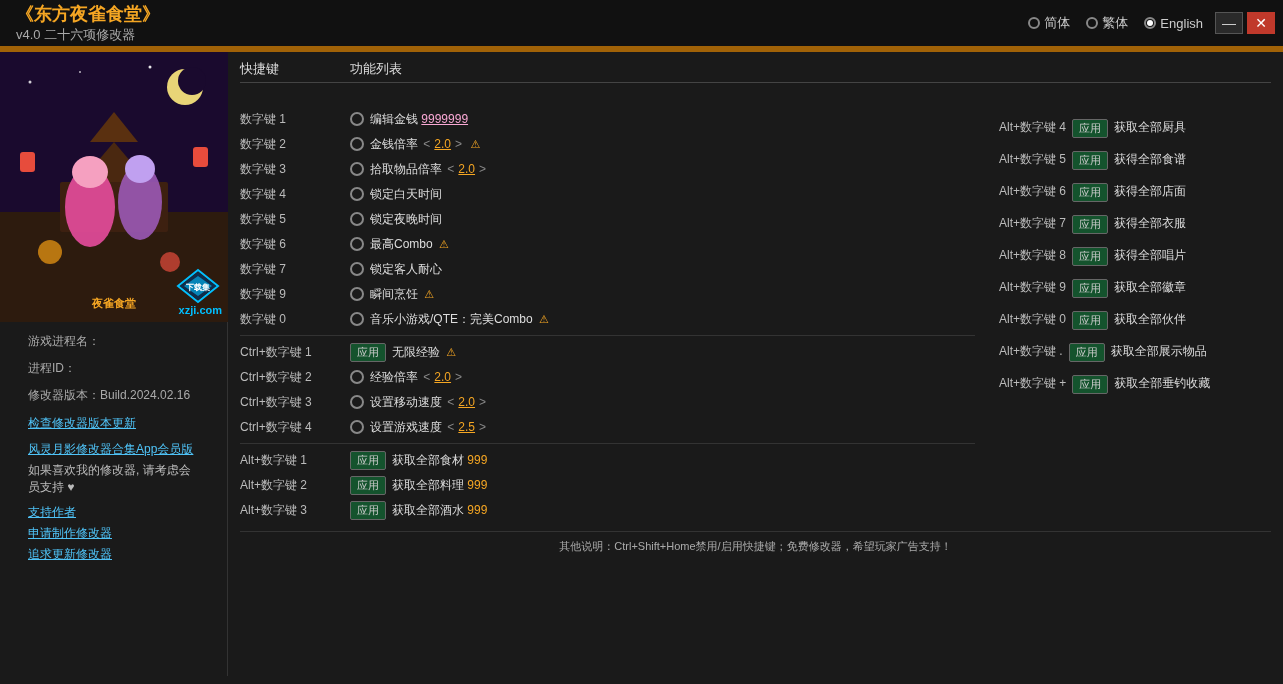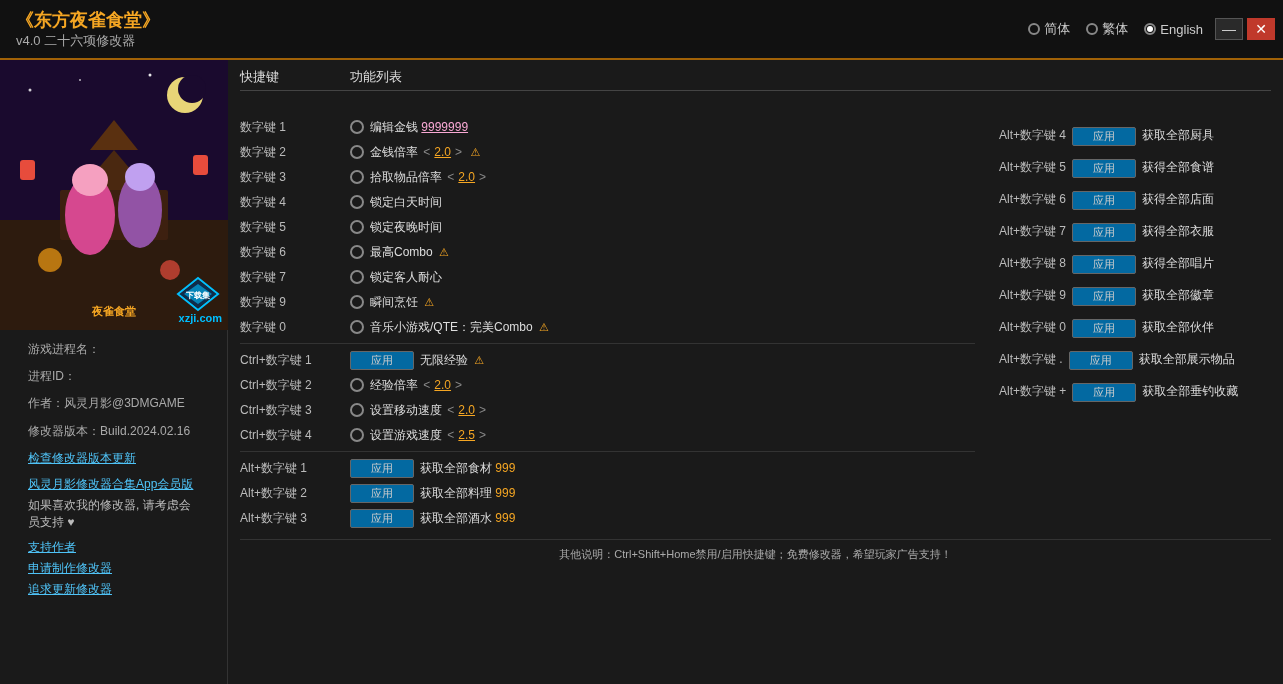--- a/index.html
+++ b/index.html
@@ -9,25 +9,25 @@
       background: #1a1a1a;
       font-family: 'Microsoft YaHei', SimHei, sans-serif;
       color: #ccc;
       font-size: 13px;
       overflow: hidden;
     }
 
     
     .title-bar {
       background: #111;
-      height: 60px;
+      height: 52px;
       display: flex;
       align-items: center;
       padding: 0 16px;
-      border-bottom: 2px solid #a16207;
+      border-bottom: 6px solid #a16207;
       position: relative;
     }
     .title-text {
       display: flex;
       flex-direction: column;
     }
     .title-main {
       color: #f5a623;
       font-size: 18px;
       font-weight: bold;
@@ -201,24 +201,24 @@
     .alt-section {
       width: 280px;
       display: flex;
       flex-shrink: 0;
       font-size: 12px;
       color: #bbb;
       margin-top: 12px;
     }
     .alt-key { margin-right: 6px; }
     .apply-btn {
-      background: #0369a1;
+      background: #14532d;
       border: 1px solid #666;
       color: #ccc;
-      padding: 1px 20px;
+      padding: 1px 6px;
       cursor: pointer;
       font-size: 11px;
       border-radius: 2px;
       margin-right: 6px;
       flex-shrink: 0;
     }
     .get-label { color: #ddd; font-size: 12px; }
 
     
     .section-divider {
@@ -317,23 +317,20 @@
     </div>
 
     <div class="game-info">
       <div class="info-row">
         <span>游戏进程名：</span>
       </div>
       <div class="info-row">
         <span>进程ID：</span>
       </div>
       <div class="info-row">
-        <span>作者：风灵月影@3DMGAME</span>
-      </div>
-      <div class="info-row">
         <span>修改器版本：Build.2024.02.16</span>
       </div>
       <div class="info-row">
         <a class="info-link">检查修改器版本更新</a>
       </div>
       <div style="margin-top:8px;">
         <a class="app-link">风灵月影修改器合集App会员版</a>
         <div class="heart-text">如果喜欢我的修改器, 请考虑会员支持 ♥</div>
         <a class="info-link" style="display:block;margin-bottom:4px;">支持作者</a>
         <a class="info-link" style="display:block;margin-bottom:4px;">申请制作修改器</a>

